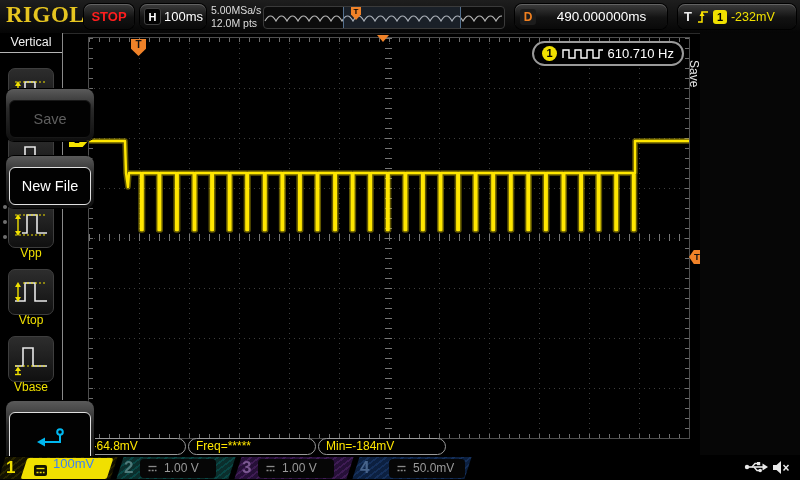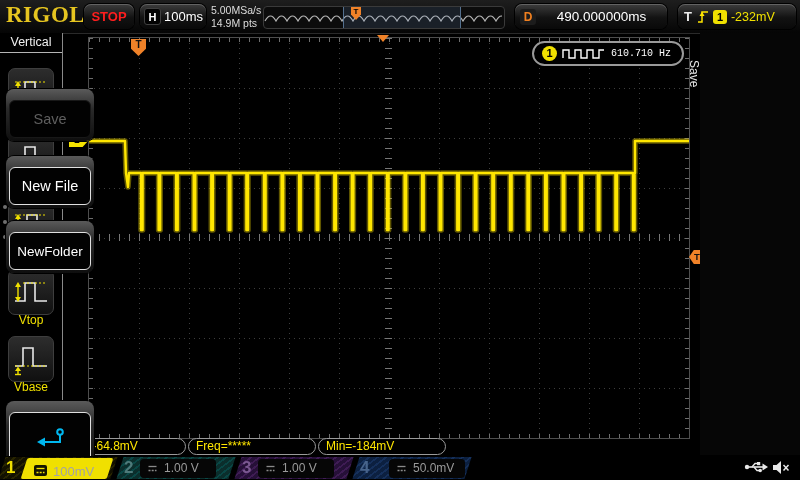--- a/index.html
+++ b/index.html
@@ -79,21 +79,21 @@
   .trig-level{position:absolute;left:689px;top:250px;width:15px;height:14px;background:#f08228;
               clip-path:polygon(32% 0,100% 0,100% 100%,32% 100%,0 50%);
               color:#111;font-size:9.5px;font-weight:bold;line-height:14px;padding-left:5px;box-sizing:border-box;}
 
   
   .fcount{position:absolute;left:532px;top:41px;width:152px;height:25px;background:#000;
           border:2px solid #9a9a9a;border-radius:14px;display:flex;align-items:center;gap:5px;
           padding:0 8px;box-sizing:border-box;}
   .fc-ch{background:#f0e000;color:#000;font-weight:bold;font-size:11px;width:15px;height:15px;
          border-radius:8px;text-align:center;line-height:15px;flex:0 0 auto;}
-  .fc-val{color:#fff;font-size:10px;white-space:nowrap;font-family:Liberation Mono, monospace;}
+  .fc-val{color:#fff;font-size:13px;white-space:nowrap;}
 
   
   .meas{position:absolute;top:438px;height:17px;background:#000;border:1px solid #9a9a9a;border-radius:9px;
         color:#ffe600;font-size:12px;line-height:15px;padding-left:7px;box-sizing:border-box;white-space:nowrap;}
 
   
   .right-menu{position:absolute;left:700px;top:33px;width:100px;height:422px;background:#060606;}
   .rm-tab{position:absolute;left:687px;top:60px;color:#e8e8e8;font-size:12px;writing-mode:vertical-rl;}
   .rm-btn{position:absolute;left:6px;width:88px;border-radius:8px;box-sizing:border-box;
           background:linear-gradient(#5a5a5a,#2a2a2a 38%,#0e0e0e);
@@ -128,21 +128,21 @@
       <span>STOP</span>
     </div>
 
     <div class="tb-box hbox">
       <span class="hletter">H</span>
       <span class="hval">100ms</span>
     </div>
 
     <div class="acq">
       <div>5.00MSa/s</div>
-      <div>14.9M pts</div>
+      <div>12.0M pts</div>
     </div>
 
     <div class="pv">
       <div class="pv-win"></div>
       <svg class="pv-svg" width="238" height="21">
         <path id="pv-path" stroke="#b8b8b8" stroke-width="1.2" fill="none" d="M1,14 q5.5,-10 11,0 q5.5,-10 11,0 q5.5,-10 11,0 q5.5,-10 11,0 q5.5,-10 11,0 q5.5,-10 11,0 q5.5,-10 11,0 q5.5,-10 11,0 q5.5,-10 11,0 q5.5,-10 11,0 q5.5,-10 11,0 q5.5,-10 11,0 q5.5,-10 11,0 q5.5,-10 11,0 q5.5,-10 11,0 q5.5,-10 11,0 q5.5,-10 11,0 q5.5,-10 11,0 q5.5,-10 11,0 q5.5,-10 11,0 q5.5,-10 11,0 q5.5,-10 11,0"></path>
       </svg>
       <div class="pv-flag">T</div>
     </div>
 
@@ -290,23 +290,20 @@
 
   <div class="right-menu"></div>
   <div class="rm-tab">Save</div>
 
   <div class="rm-btn disabled" style="top:89px;height:52px">
     <div class="rm-inner">Save</div>
   </div>
   <div class="rm-btn" style="top:156px;height:52px">
     <div class="rm-inner">New File</div>
   </div>
-  <div class="rm-btn" style="top:221px;height:52px">
-    <div class="rm-inner" style="font-size:13.5px">NewFolder</div>
-  </div>
   <div class="rm-btn" style="top:401px;height:64px">
     <div class="rm-inner">
       <svg width="30" height="20">
         <path d="M25,7 V15 H9" stroke="#00b8f0" stroke-width="2" fill="none"></path>
         <polygon points="10,10.5 10,19.5 2,15" fill="#00b8f0"></polygon>
         <circle cx="25" cy="5" r="2.8" stroke="#00b8f0" stroke-width="2" fill="none"></circle>
       </svg>
     </div>
   </div>
 
@@ -316,21 +313,21 @@
       <div class="chz-bg bg1" style="left:2px;width:112px"></div>
       <div class="chnum" style="left:6px;color:#f0e000">1</div>
       <div class="ch1box"></div>
       <div class="abs" style="left:34px;top:6px">
         <svg width="13" height="11">
             <rect x="0" y="0" width="13" height="11" rx="2" fill="#141400"></rect>
           <path d="M2.5,3.5 H10.5" stroke="#f0e000" stroke-width="1.3"></path>
           <path d="M2.5,7.5 H10.5" stroke="#f0e000" stroke-width="1.3" stroke-dasharray="2 1.2"></path>
           </svg>
       </div>
-      <div class="abs" style="left:53px;top:8px;color:#a3a3a3;font-size:13px">100mV</div>
+      <div class="abs" style="left:53px;top:0;color:#3b82f6;font-size:13px">100mV</div>
     </div>
 
     <div>
       <div class="chz-bg bg2" style="left:120px;width:112px"></div>
       <div class="chnum" style="left:124px;color:#4e7a7a">2</div>
       <div class="chinner" style="left:140px;width:76px">
         <svg width="13" height="11">
           <path d="M2.5,3.5 H10.5" stroke="#8a8a8a" stroke-width="1.3"></path>
           <path d="M2.5,7.5 H10.5" stroke="#8a8a8a" stroke-width="1.3" stroke-dasharray="2 1.2"></path>
           </svg>

